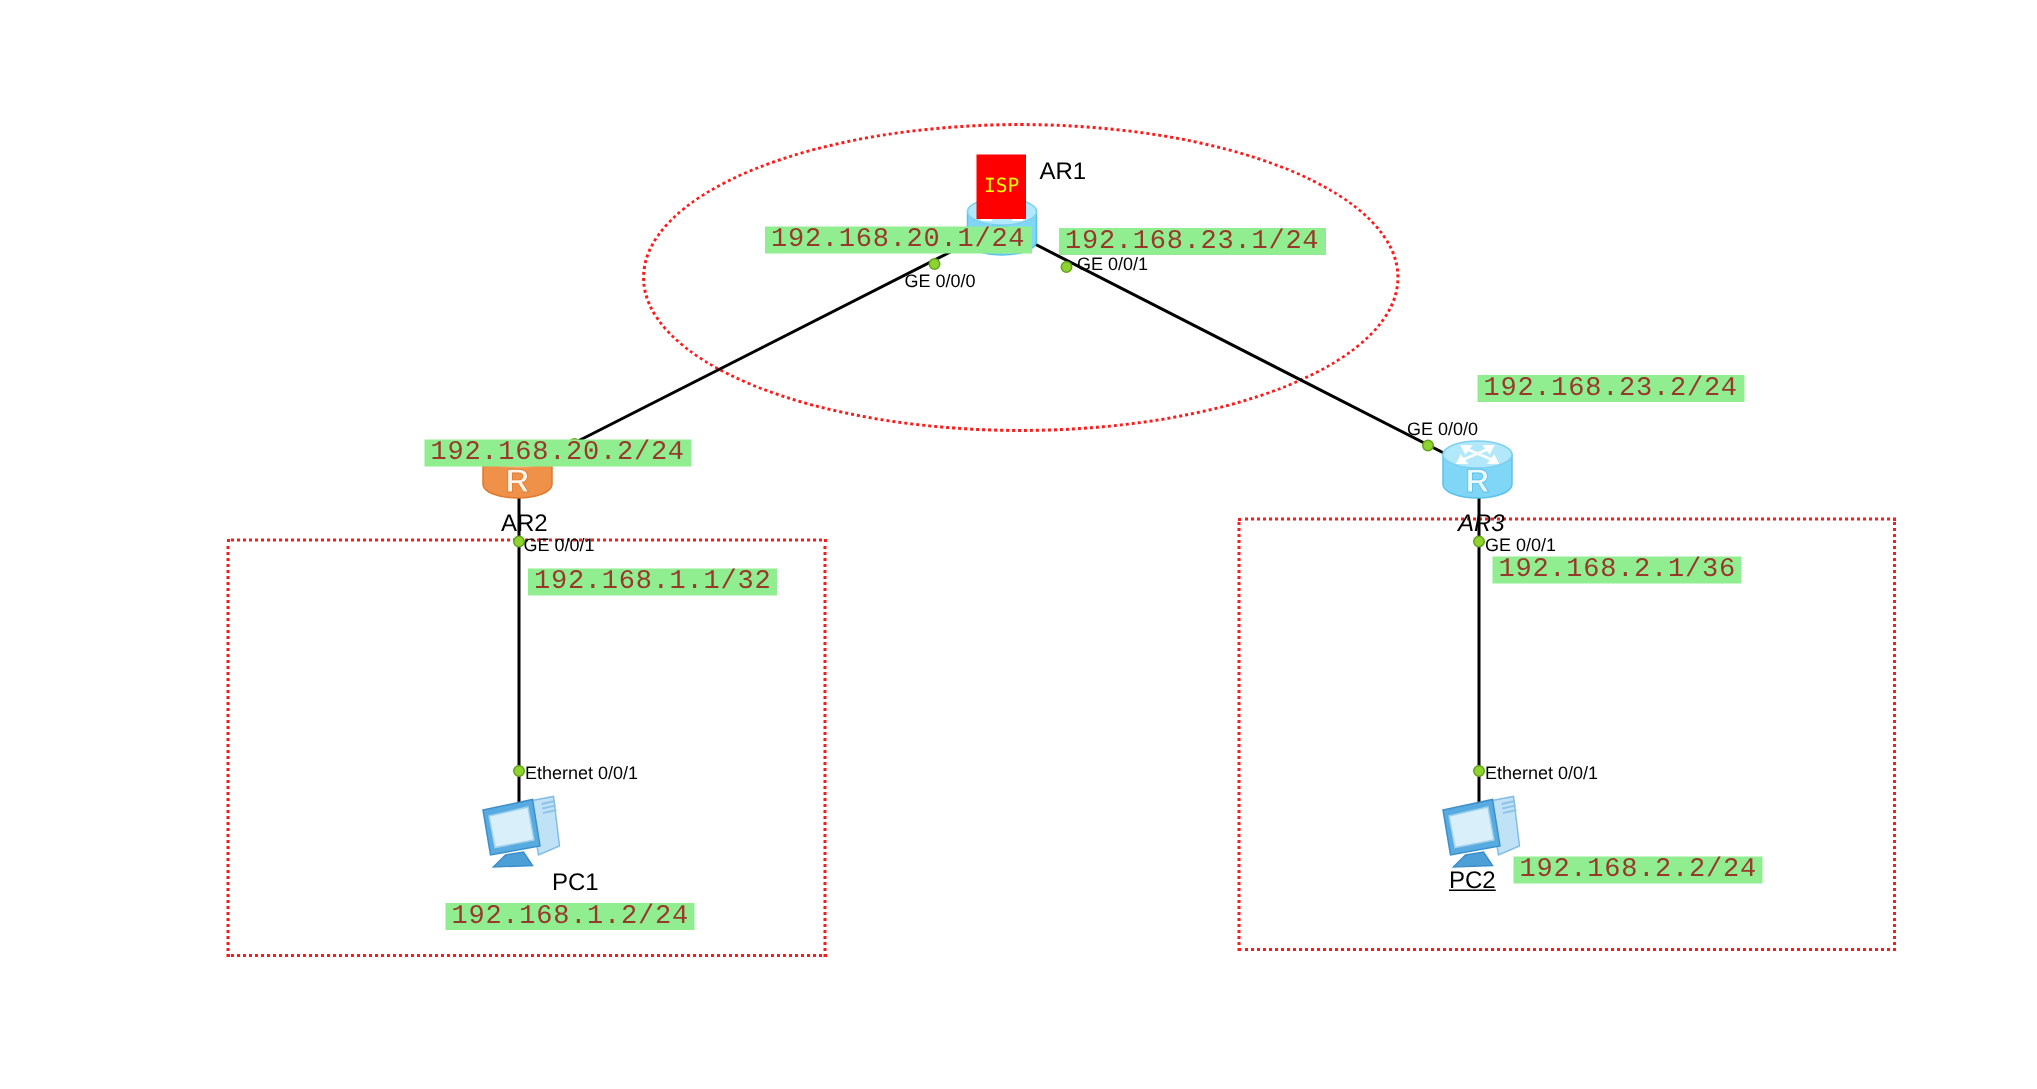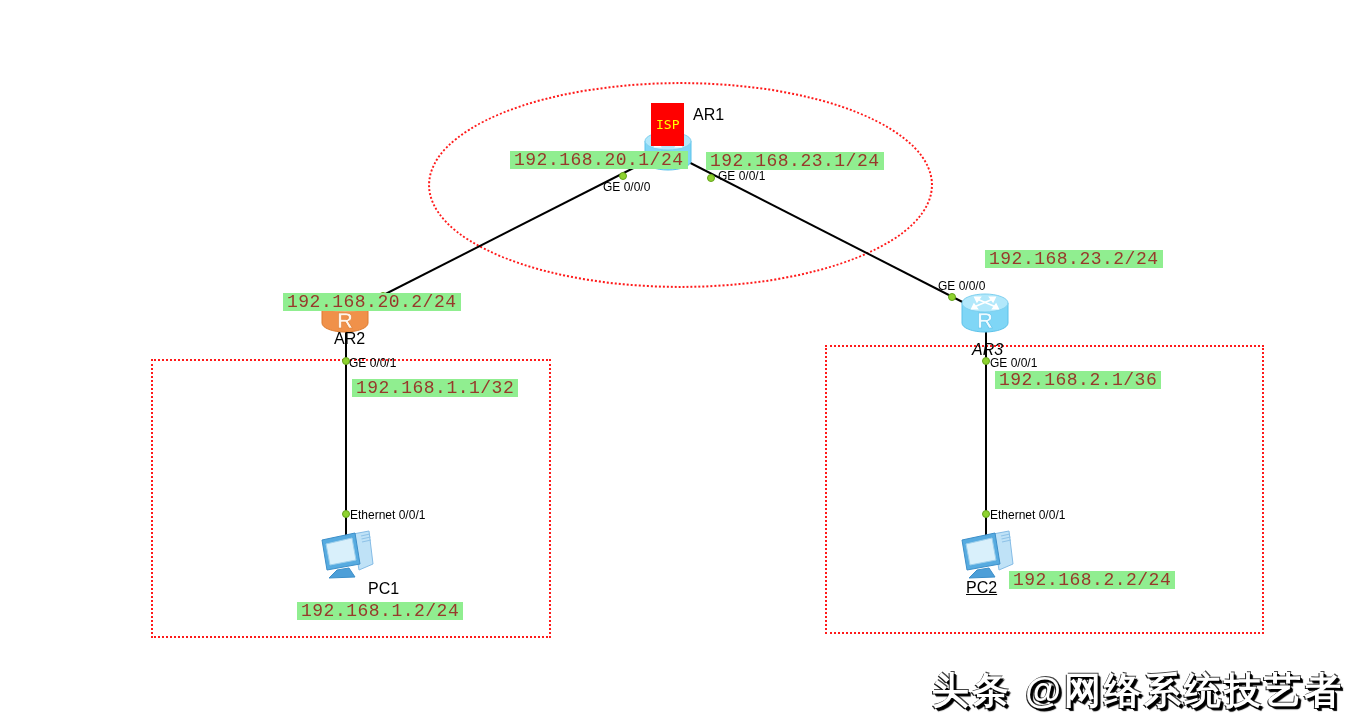--- a/index.html
+++ b/index.html
@@ -85,21 +85,21 @@
         <path d="M13,15 L32,7"></path>
           <polygon points="34,5.5 29,5.5 32,9.5"></polygon>
           <polygon points="11,16.5 16,16.5 13,12.5"></polygon>
         <path d="M16,7 L35,15"></path>
           <polygon points="14,5.5 19,5.5 16,9.5"></polygon>
           <polygon points="37,16.5 32,16.5 35,12.5"></polygon>
       </g>
       <text class="r-letter" x="24" y="36" text-anchor="middle" font-size="22" fill="#fff4ea" stroke="#dd7b2f" stroke-width="0.6">R</text>
     </svg>
   </div>
-  <span class="dev-label" style="left:334px;top:330px;">AR2</span>
+  <span class="dev-label" style="left:334px;top:341px;">AR2</span>
 
   <div class="device" style="left:961px;top:292px;">
     <svg width="48" height="42" viewBox="0 0 48 42">
       <path d="M1,11 L1,31 A23,9 0 0 0 47,31 L47,11 Z" fill="#7fd6f6" stroke="#5cc2ea" stroke-width="1"></path>
       <ellipse cx="24" cy="11" rx="23" ry="9" fill="#b2e8fb" stroke="#7fd0ef" stroke-width="1"></ellipse>
       <g stroke="#ffffff" stroke-width="1.8" fill="#ffffff">
         <path d="M13,15 L32,7"></path>
           <polygon points="34,5.5 29,5.5 32,9.5"></polygon>
           <polygon points="11,16.5 16,16.5 13,12.5"></polygon>
         <path d="M16,7 L35,15"></path>
@@ -152,15 +152,14 @@
 
   <span class="ip-label" style="left:510px;top:151px;">192.168.20.1/24</span>
   <span class="ip-label" style="left:706px;top:152px;text-align:center;">192.168.23.1/24</span>
   <span class="ip-label" style="left:283px;top:265px;margin-top:28px;">192.168.20.2/24</span>
   <span class="ip-label" style="left:352px;top:379px;">192.168.1.1/32</span>
   <span class="ip-label" style="left:937px;top:250px;margin-left:48px;">192.168.23.2/24</span>
   <span class="ip-label" style="left:995px;top:371px;">192.168.2.1/36</span>
   <span class="ip-label" style="left:297px;top:602px;">192.168.1.2/24</span>
   <span class="ip-label" style="left:1009px;top:571px;">192.168.2.2/24</span>
 
-  <div class="watermark">头条 @网络系统技艺者</div>
 
 </div>
 
 </body></html>

